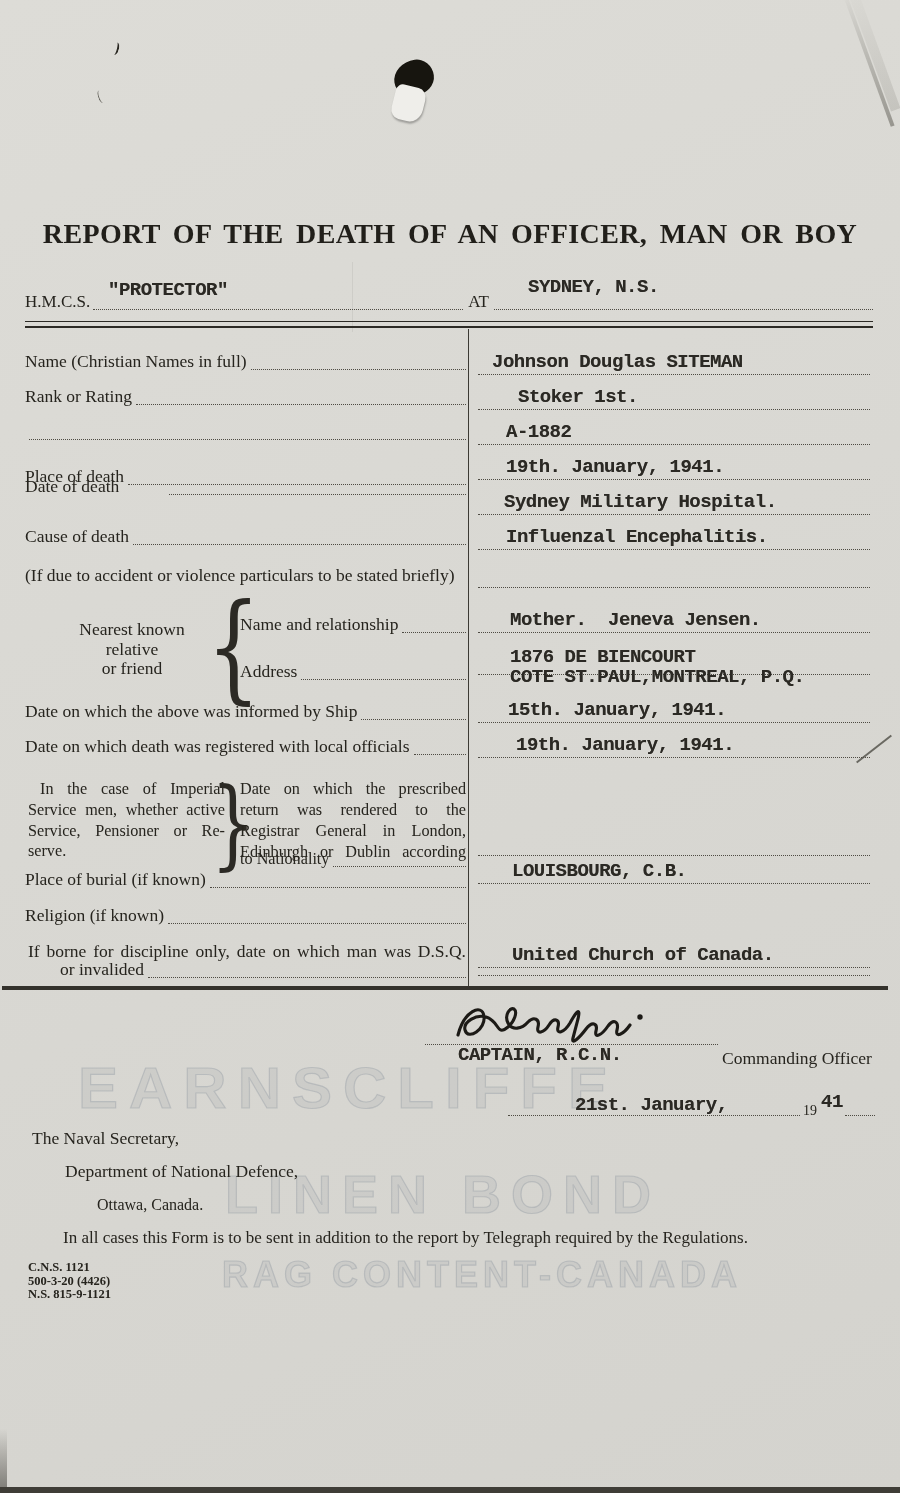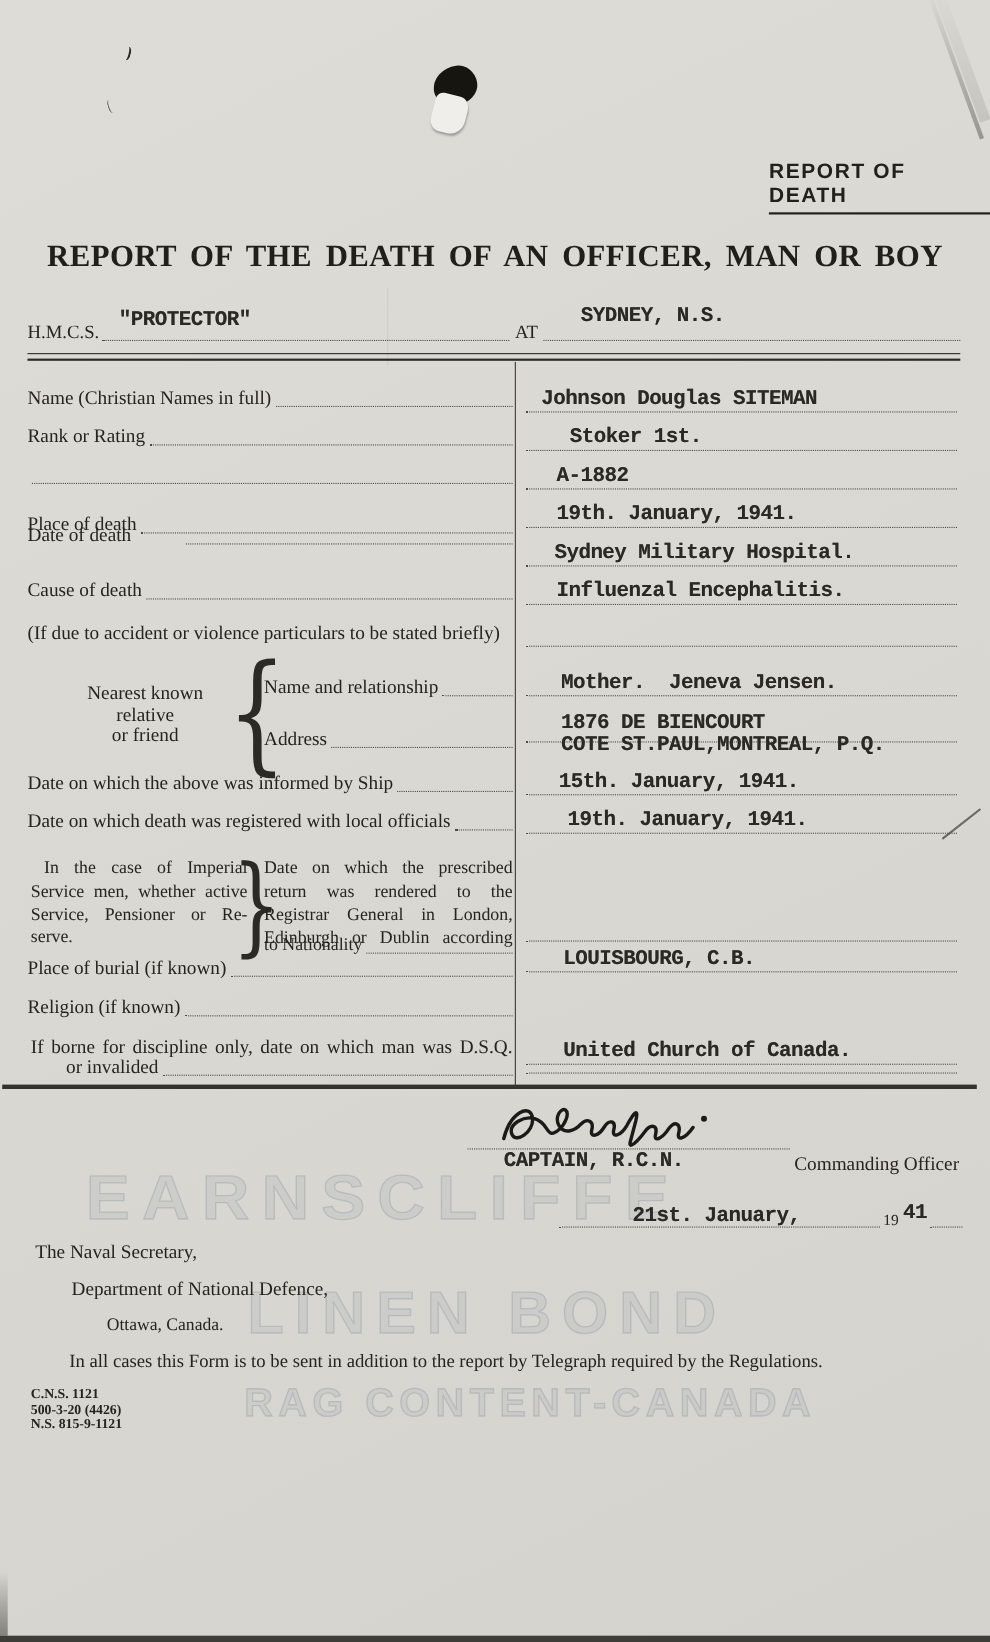--- a/index.html
+++ b/index.html
@@ -78,21 +78,20 @@
   <div class="flap"></div>
   <div class="tear2"></div>
   <div class="tear1"></div>
   <div class="crease"></div>
   <div class="scratch"></div>
 
   <div class="wm" style="left:78px;top:1054px;font-size:60px;letter-spacing:11px;transform:scaleY(0.95);">EARNSCLIFFE</div>
   <div class="wm" style="left:225px;top:1163px;font-size:54px;letter-spacing:10px;">LINEN BOND</div>
   <div class="wm" style="left:222px;top:1254px;font-size:36px;letter-spacing:5px;">RAG CONTENT-CANADA</div>
 
-  <div class="corner-header">REPORT OF DEATH</div>
 
   <div class="main-title">REPORT OF THE DEATH OF AN OFFICER, MAN OR BOY</div>
 
   <div class="hmcs-row printed">
     <span>H.M.C.S.</span>
     <span class="leadA"></span>
     <span style="padding:0 2px 0 5px;">AT</span>
     <span class="leadB"></span>
   </div>
   <div class="abs typed" style="left:108px;top:279px;">"PROTECTOR"</div>

